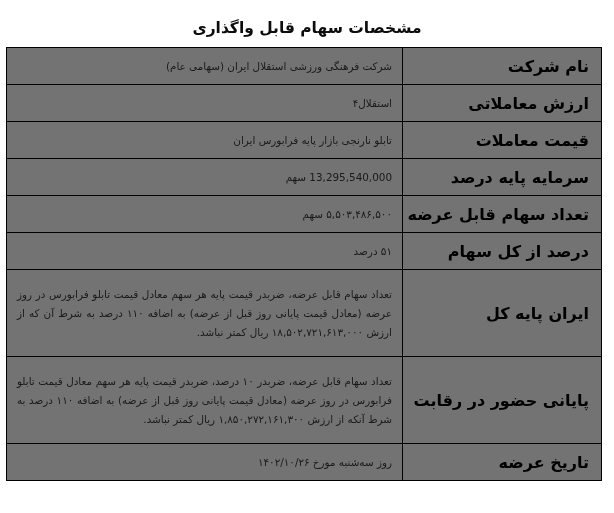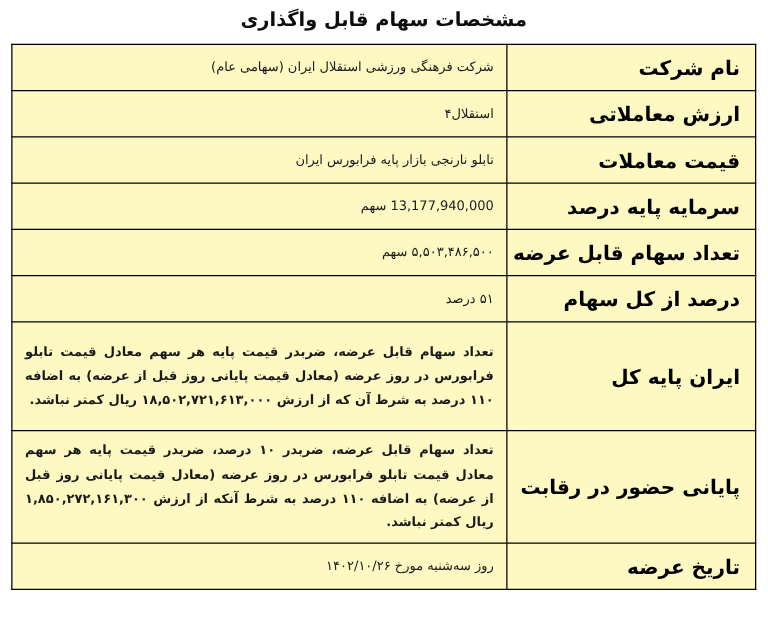--- a/index.html
+++ b/index.html
@@ -14,21 +14,21 @@
     font-family: "DejaVu Sans", "Liberation Sans", sans-serif;
     color: #111111;
     direction: rtl;
     overflow: hidden;
   }
 
   .page {
     width: 614px;
     height: 513px;
     box-sizing: border-box;
-    padding: 0;
+    padding: 12px;
     position: relative;
     background: #ffffff;
   }
 
   .doc-title {
     text-align: center;
     font-size: 15.5px;
     font-weight: bold;
     letter-spacing: 0;
     color: #0d0d0d;
@@ -49,21 +49,21 @@
     border-bottom: 1.6px solid #000000;
   }
   .spec-table tr:last-child {
     border-bottom: none;
   }
 
   .spec-table td {
     border: 1.4px solid #000000;
     vertical-align: middle;
     padding: 4px 8px;
-    background: #fef9c3;
+    background: #737373;
   }
 
   td.label-cell {
     width: 178px;
     font-size: 16px;
     font-weight: bold;
     text-align: right;
     color: #000000;
     padding-right: 12px;
     padding-top: 6px;
@@ -91,21 +91,21 @@
     text-align: justify;
     text-align-last: right;
     line-height: 1.85;
     padding-top: 6px;
     padding-bottom: 6px;
   }
 
   
   tr.r-short td { height: 24px; }
   tr.r-tall td  { height: 62px; }
-  tr.r-xtall td { height: 74px; font-weight: bold; }
+  tr.r-xtall td { height: 74px; }
 </style>
 </head>
 <body>
 
 <div class="page">
 
   <div class="doc-title">مشخصات سهام قابل واگذاری</div>
 
   <table class="spec-table">
     <tbody>
@@ -120,21 +120,21 @@
         <td class="value-cell short">استقلال۴</td>
       </tr>
 
       <tr class="r-short">
         <td class="label-cell">قیمت معاملات</td>
         <td class="value-cell short">تابلو نارنجی بازار پایه فرابورس ایران</td>
       </tr>
 
       <tr class="r-short">
         <td class="label-cell">سرمایه پایه درصد</td>
-        <td class="value-cell short">13,177,940,000 سهم</td>
+        <td class="value-cell short">13,295,540,000 سهم</td>
       </tr>
 
       <tr class="r-short">
         <td class="label-cell">تعداد سهام قابل عرضه</td>
         <td class="value-cell short">۵,۵۰۳,۴۸۶,۵۰۰ سهم</td>
       </tr>
 
       <tr class="r-short">
         <td class="label-cell">درصد از کل سهام</td>
         <td class="value-cell short">۵۱ درصد</td>

